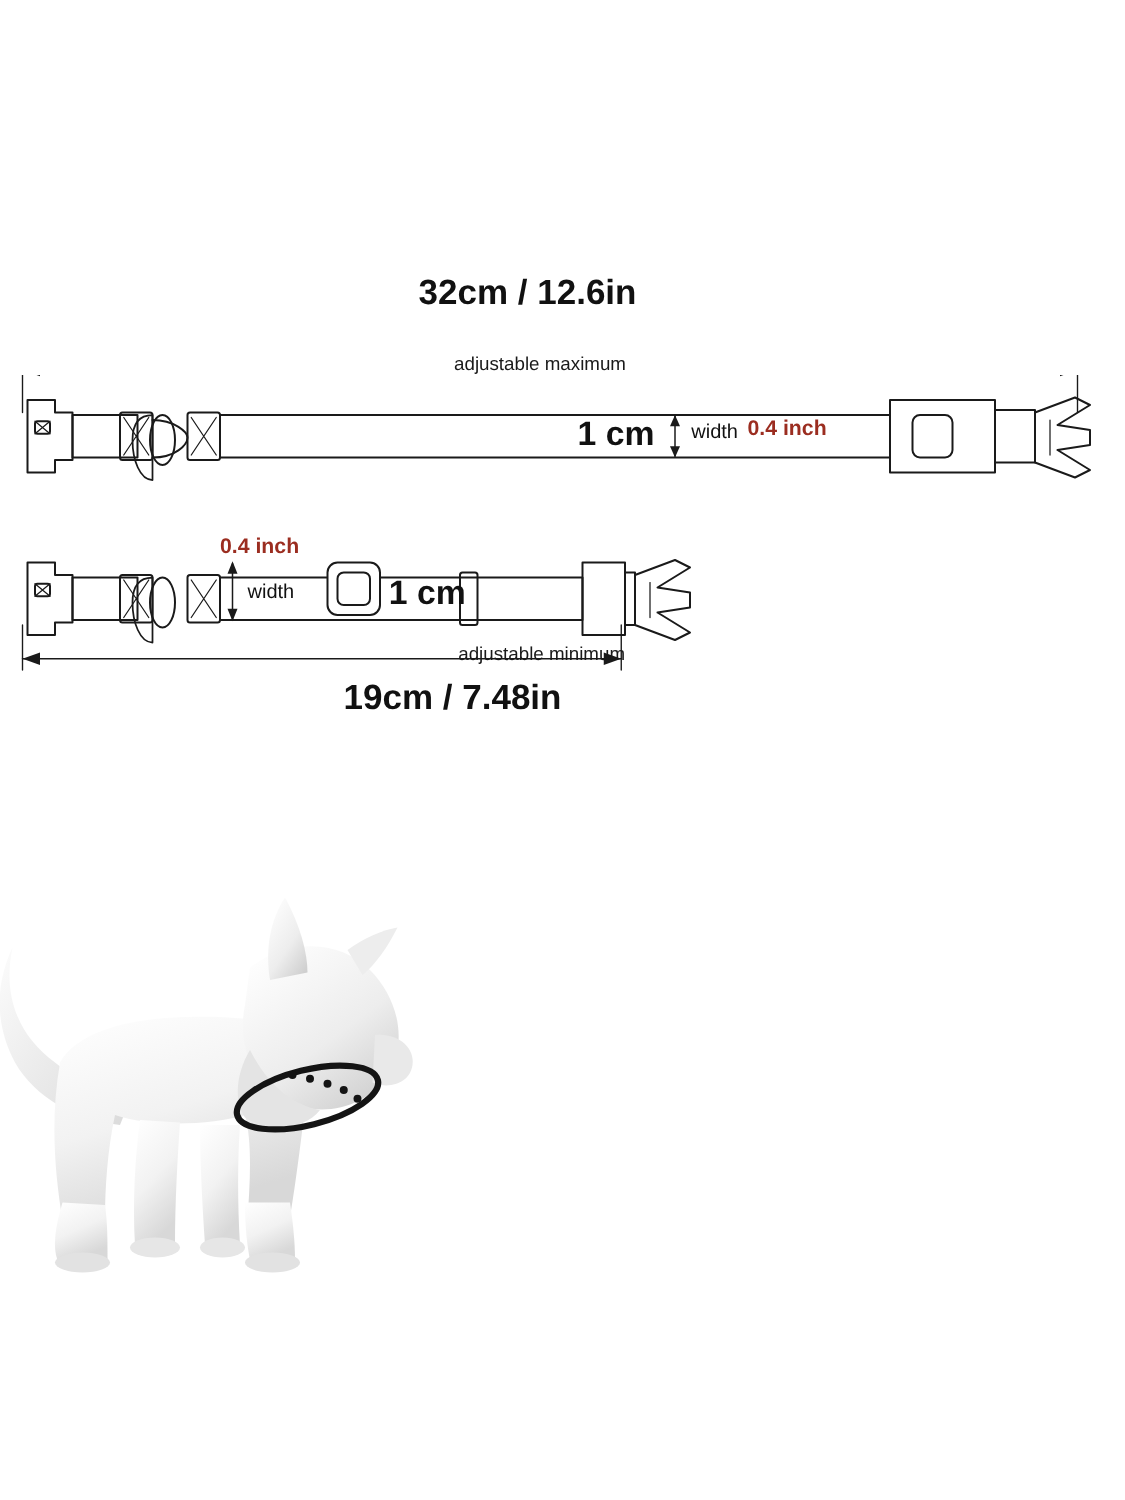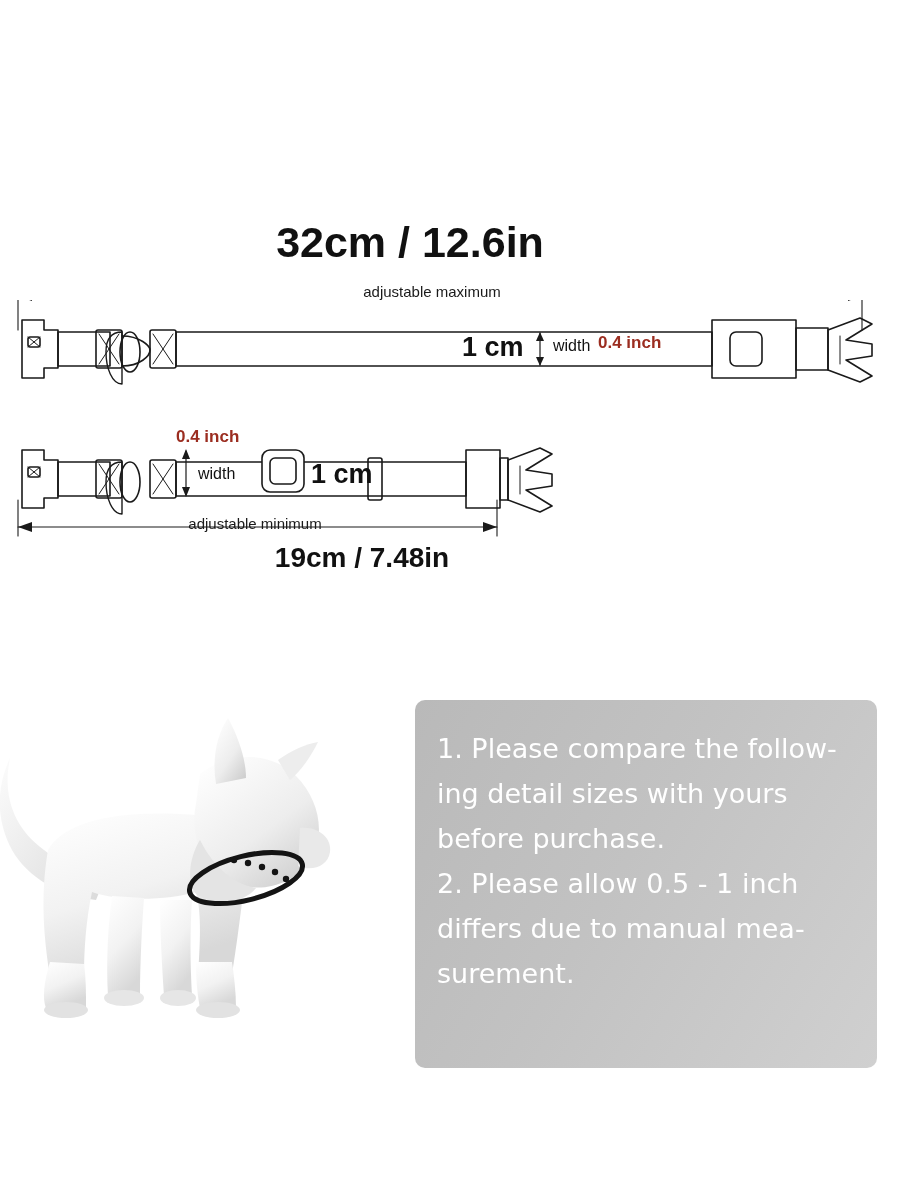--- a/index.html
+++ b/index.html
@@ -29,24 +29,25 @@
     width: 900px;
     height: 690px;
   }
 
   .max-title {
     position: absolute;
     left: 0;
     top: 218px;
     width: 820px;
     text-align: center;
-    font-size: 43px;
+    font-size: 28px;
     font-weight: bold;
     color: #111111;
     letter-spacing: 0px;
+    padding-left: 12px;
   }
 
   .min-title {
     position: absolute;
     left: 12px;
     top: 542px;
     width: 700px;
     text-align: center;
     font-size: 28px;
     font-weight: bold;
@@ -64,21 +65,21 @@
     background: #ffffff;
     padding: 0 6px;
     box-sizing: border-box;
   }
 
   .adj-min-label {
     position: absolute;
     left: 10px;
     top: 515px;
     width: 490px;
-    text-align: center;
+    text-align: right;
     font-size: 15px;
     color: #1a1a1a;
   }
 
   .one-cm-top {
     position: absolute;
     left: 462px;
     top: 332px;
     font-size: 27px;
     font-weight: bold;
@@ -295,22 +296,14 @@
       <g fill="#141414">
         <circle cx="234" cy="160" r="3.2"></circle>
         <circle cx="248" cy="163" r="3.2"></circle>
         <circle cx="262" cy="167" r="3.2"></circle>
         <circle cx="275" cy="172" r="3.2"></circle>
         <circle cx="286" cy="179" r="3.2"></circle>
       </g>
     </svg>
   </div>
 
-  <div class="note-card">
-    <div class="note-line">1. Please compare the follow-</div>
-    <div class="note-line">ing detail sizes with yours</div>
-    <div class="note-line">before purchase.</div>
-    <div class="note-line">2. Please allow 0.5 - 1 inch</div>
-    <div class="note-line">differs due to manual mea-</div>
-    <div class="note-line">surement.</div>
-  </div>
 
 </div>
 
 </body></html>

